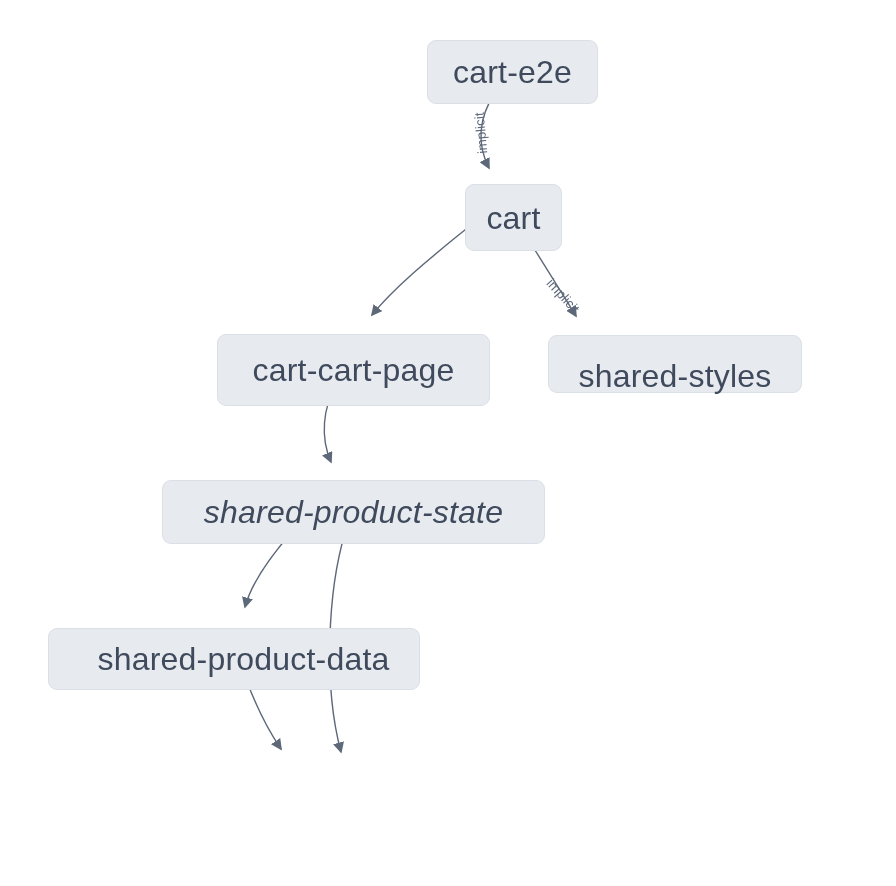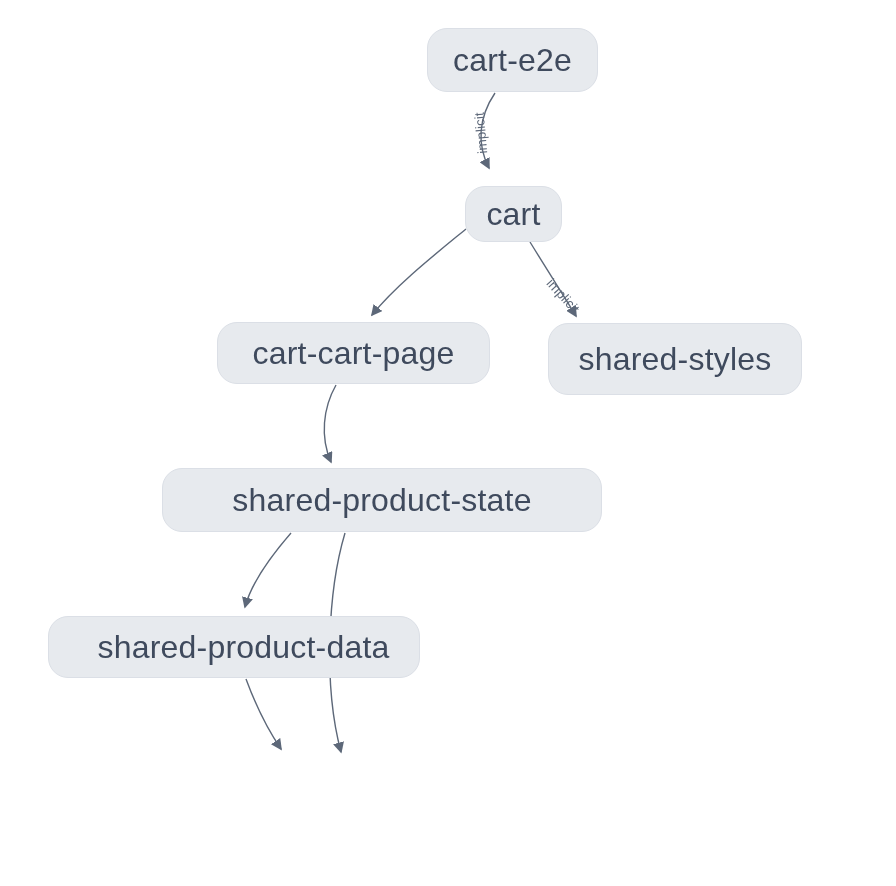--- a/index.html
+++ b/index.html
@@ -35,40 +35,41 @@
     font-family: "Liberation Sans", sans-serif;
     font-size: 13.5px;
     text-anchor: middle;
     dominant-baseline: central;
   }
   .node {
     position: absolute;
     z-index: 2;
     background: #e7eaee;
     border: 1px solid #dbdfe6;
-    border-radius: 20px;
+    border-radius: 9px;
     box-sizing: border-box;
     display: flex;
     align-items: center;
     justify-content: center;
     cursor: pointer;
+    margin-top: 12px;
   }
   .node-label {
     color: #3f4a5d;
     font-size: 32px;
     line-height: 1;
     white-space: nowrap;
     letter-spacing: 0.2px;
   }
   
   .n-cart-e2e              { left: 427px; top: 28px;  width: 171px; height: 64px; }
-  .n-cart                  { left: 465px; top: 186px; width: 97px;  height: 56px; }
-  .n-cart-cart-page        { left: 217px; top: 322px; width: 273px; height: 62px; }
-  .n-shared-styles         { left: 548px; top: 323px; width: 254px; height: 72px; }
-  .n-shared-product-state  { left: 162px; top: 468px; width: 440px; height: 64px; }
+  .n-cart                  { left: 465px; top: 172px; width: 97px;  height: 67px; }
+  .n-cart-cart-page        { left: 217px; top: 322px; width: 273px; height: 72px; }
+  .n-shared-styles         { left: 548px; top: 323px; width: 254px; height: 58px; align-items: flex-end; }
+  .n-shared-product-state  { left: 162px; top: 468px; width: 383px; height: 64px; font-style: italic; }
   .n-shared-product-data   { left: 48px;  top: 616px; width: 372px; height: 62px; padding-left: 19px; }
   .n-shared-product-types  { left: 158px; top: 761px; width: 392px; height: 64px; }
 </style>
 </head>
 <body>
 
 <div class="stage">
 
   <svg class="edges-layer" viewBox="0 0 896 886" xmlns="http://www.w3.org/2000/svg">
     <defs>

